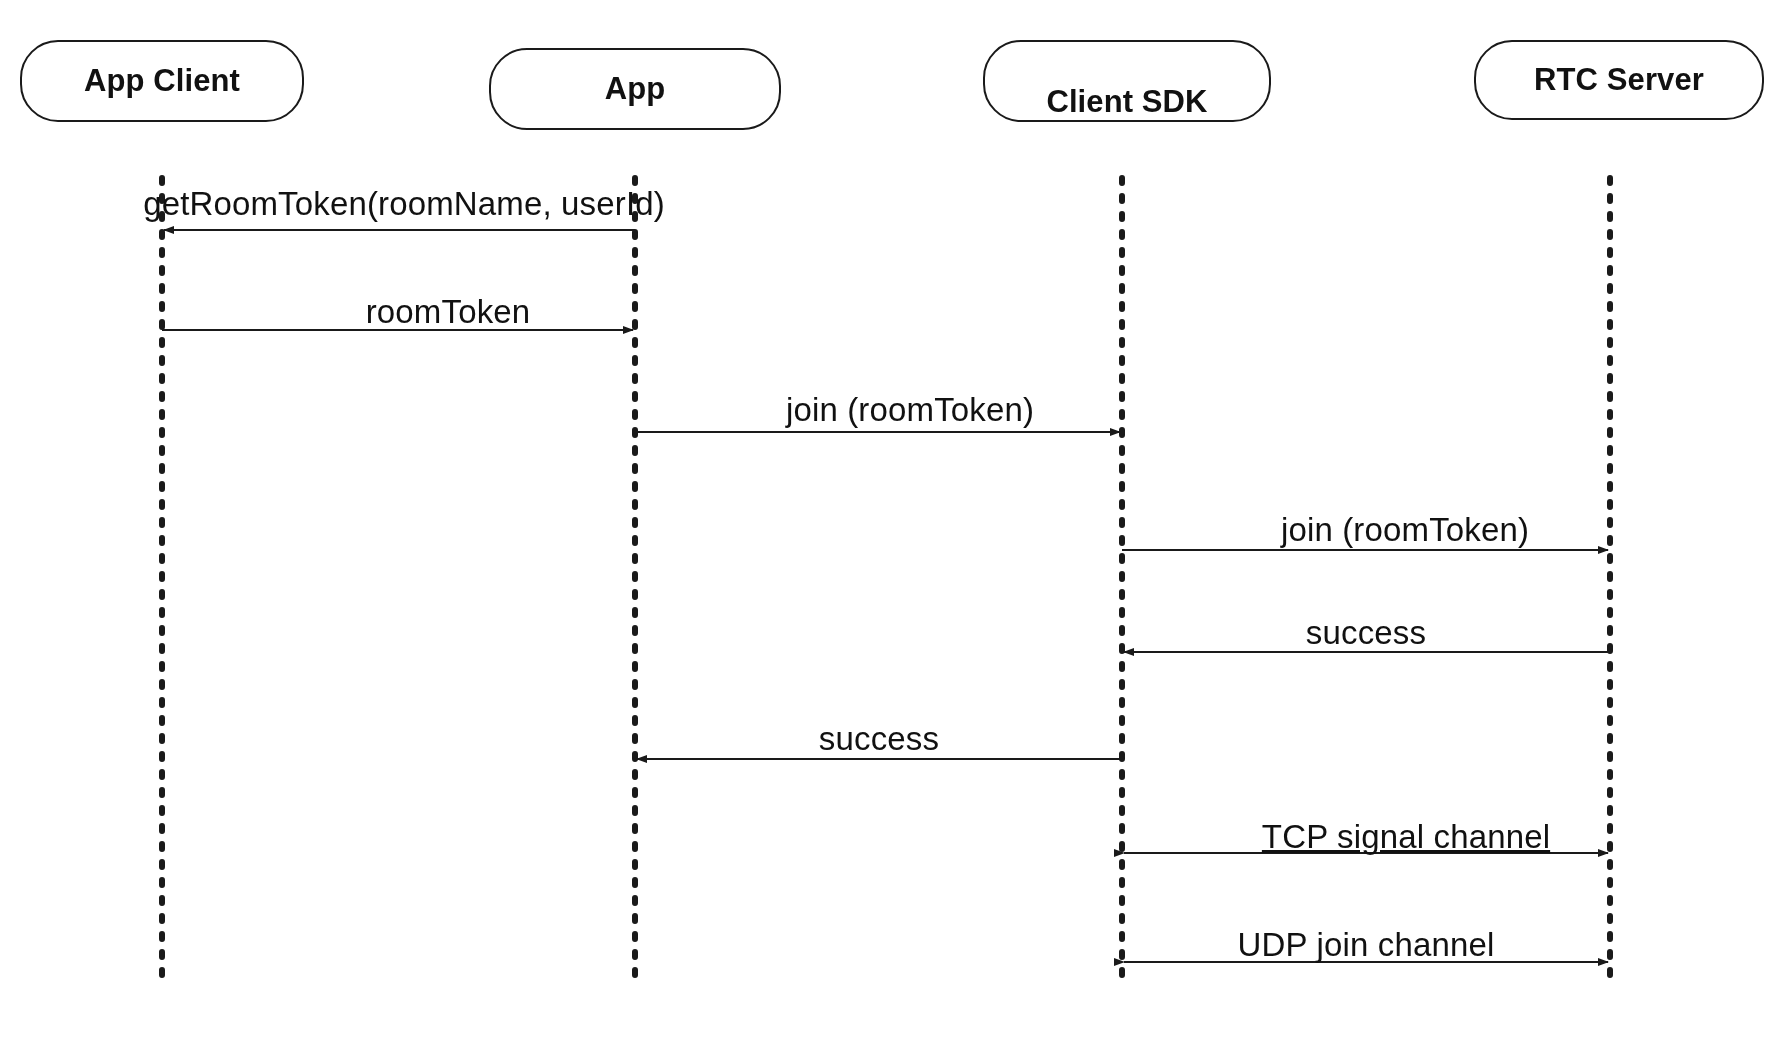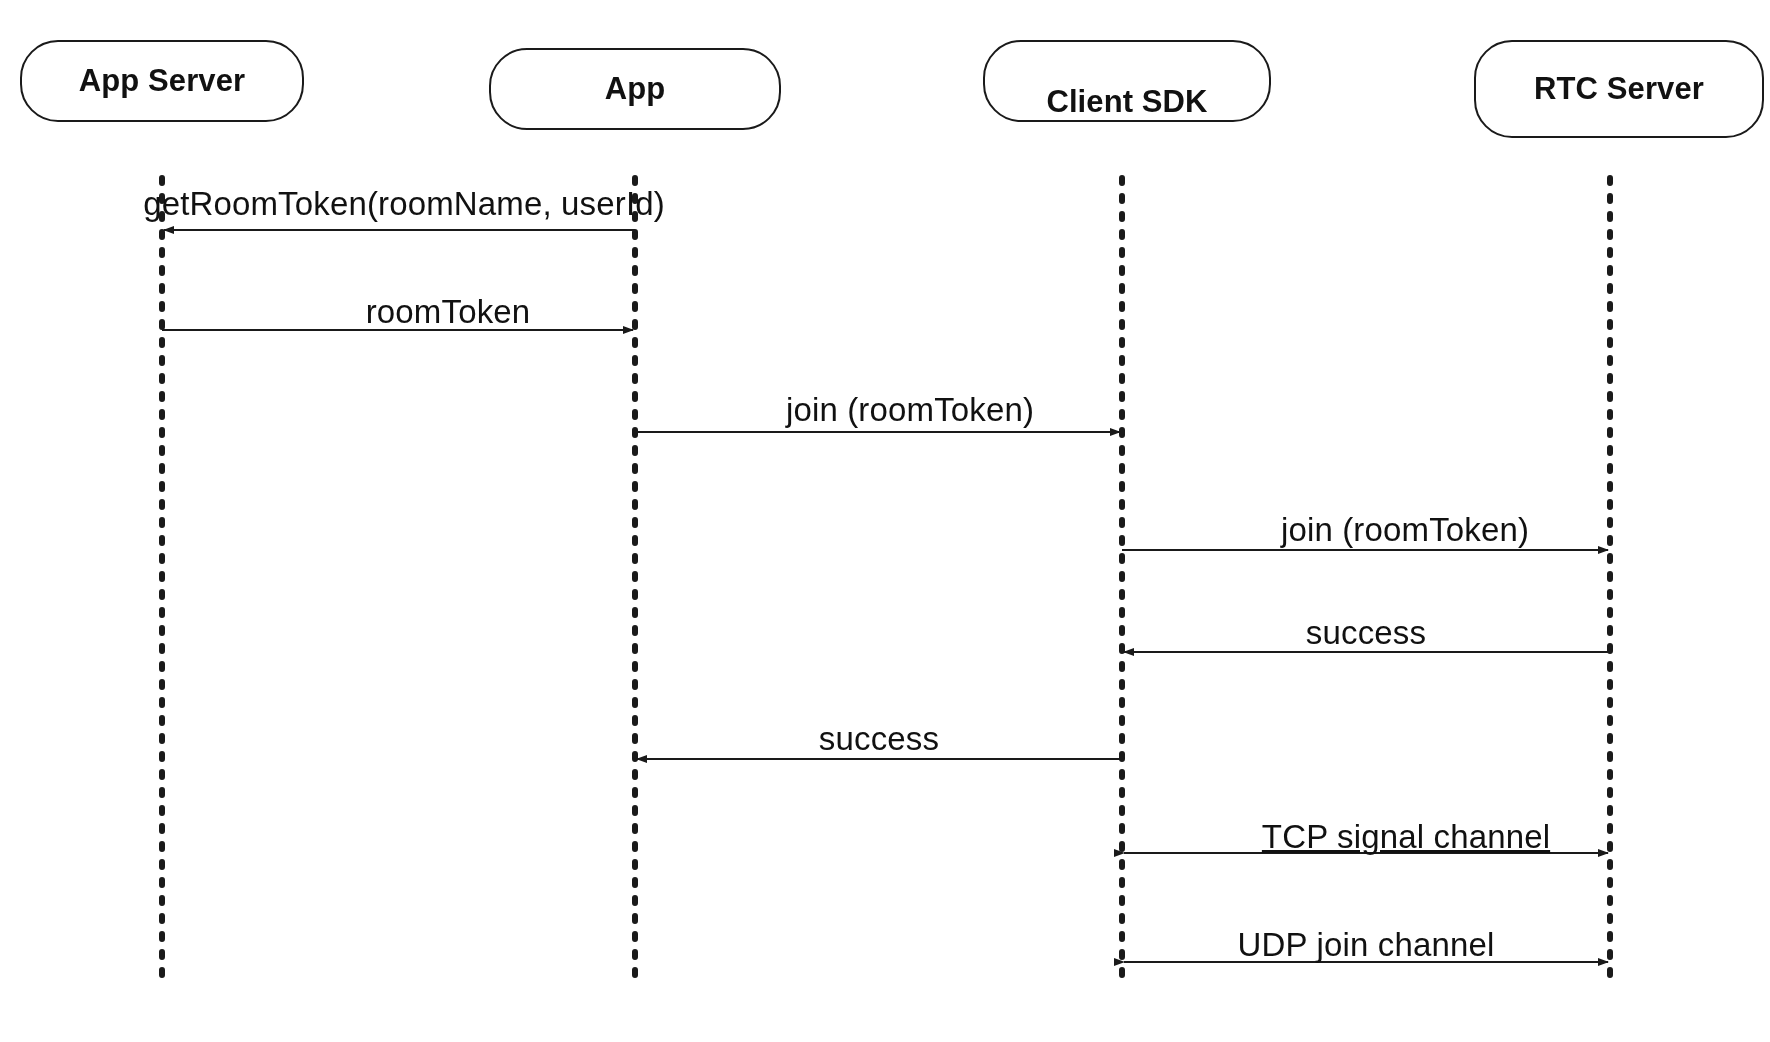--- a/index.html
+++ b/index.html
@@ -78,29 +78,29 @@
         <line x1="1122" x2="1608" y1="550" y2="550" stroke="#1a1a1a" stroke-width="2.2" marker-end="url(#arrow-right)"></line>
         <line x1="1610" x2="1124" y1="652" y2="652" stroke="#1a1a1a" stroke-width="2.2" marker-end="url(#arrow-right)"></line>
         <line x1="1122" x2="637" y1="759" y2="759" stroke="#1a1a1a" stroke-width="2.2" marker-end="url(#arrow-right)"></line>
         <line x1="1124" x2="1608" y1="853" y2="853" stroke="#1a1a1a" stroke-width="2.2" marker-end="url(#arrow-right)" marker-start="url(#arrow-left)"></line>
         <line x1="1124" x2="1608" y1="962" y2="962" stroke="#1a1a1a" stroke-width="2.2" marker-end="url(#arrow-right)" marker-start="url(#arrow-left)"></line>
       </g>
   </svg>
 
   <div id="actor-boxes">
       <div class="actor-box" style="left: 20px; top: 40px; width: 284px; height: 82px;">
-        <span class="actor-label">App Server</span>
+        <span class="actor-label">App Client</span>
       </div>
       <div class="actor-box" style="left: 489px; top: 48px; width: 292px; height: 82px;">
         <span class="actor-label">App</span>
       </div>
       <div class="actor-box" style="left: 983px; top: 40px; width: 288px; height: 82px; align-items: flex-end;">
         <span class="actor-label">Client SDK</span>
       </div>
-      <div class="actor-box" style="left: 1474px; top: 40px; width: 290px; height: 98px;">
+      <div class="actor-box" style="left: 1474px; top: 40px; width: 290px; height: 80px;">
         <span class="actor-label">RTC Server</span>
       </div>
     </div>
   <div id="msg-labels">
       <div class="msg-label" style="left: 404px; top: 185px;">getRoomToken(roomName, userId)</div>
       <div class="msg-label" style="left: 408px; top: 293px; margin-left: 40px;">roomToken</div>
       <div class="msg-label" style="left: 910px; top: 391px;">join (roomToken)</div>
       <div class="msg-label" style="left: 1405px; top: 511px;">join (roomToken)</div>
       <div class="msg-label" style="left: 1366px; top: 614px;">success</div>
       <div class="msg-label" style="left: 879px; top: 720px;">success</div>

